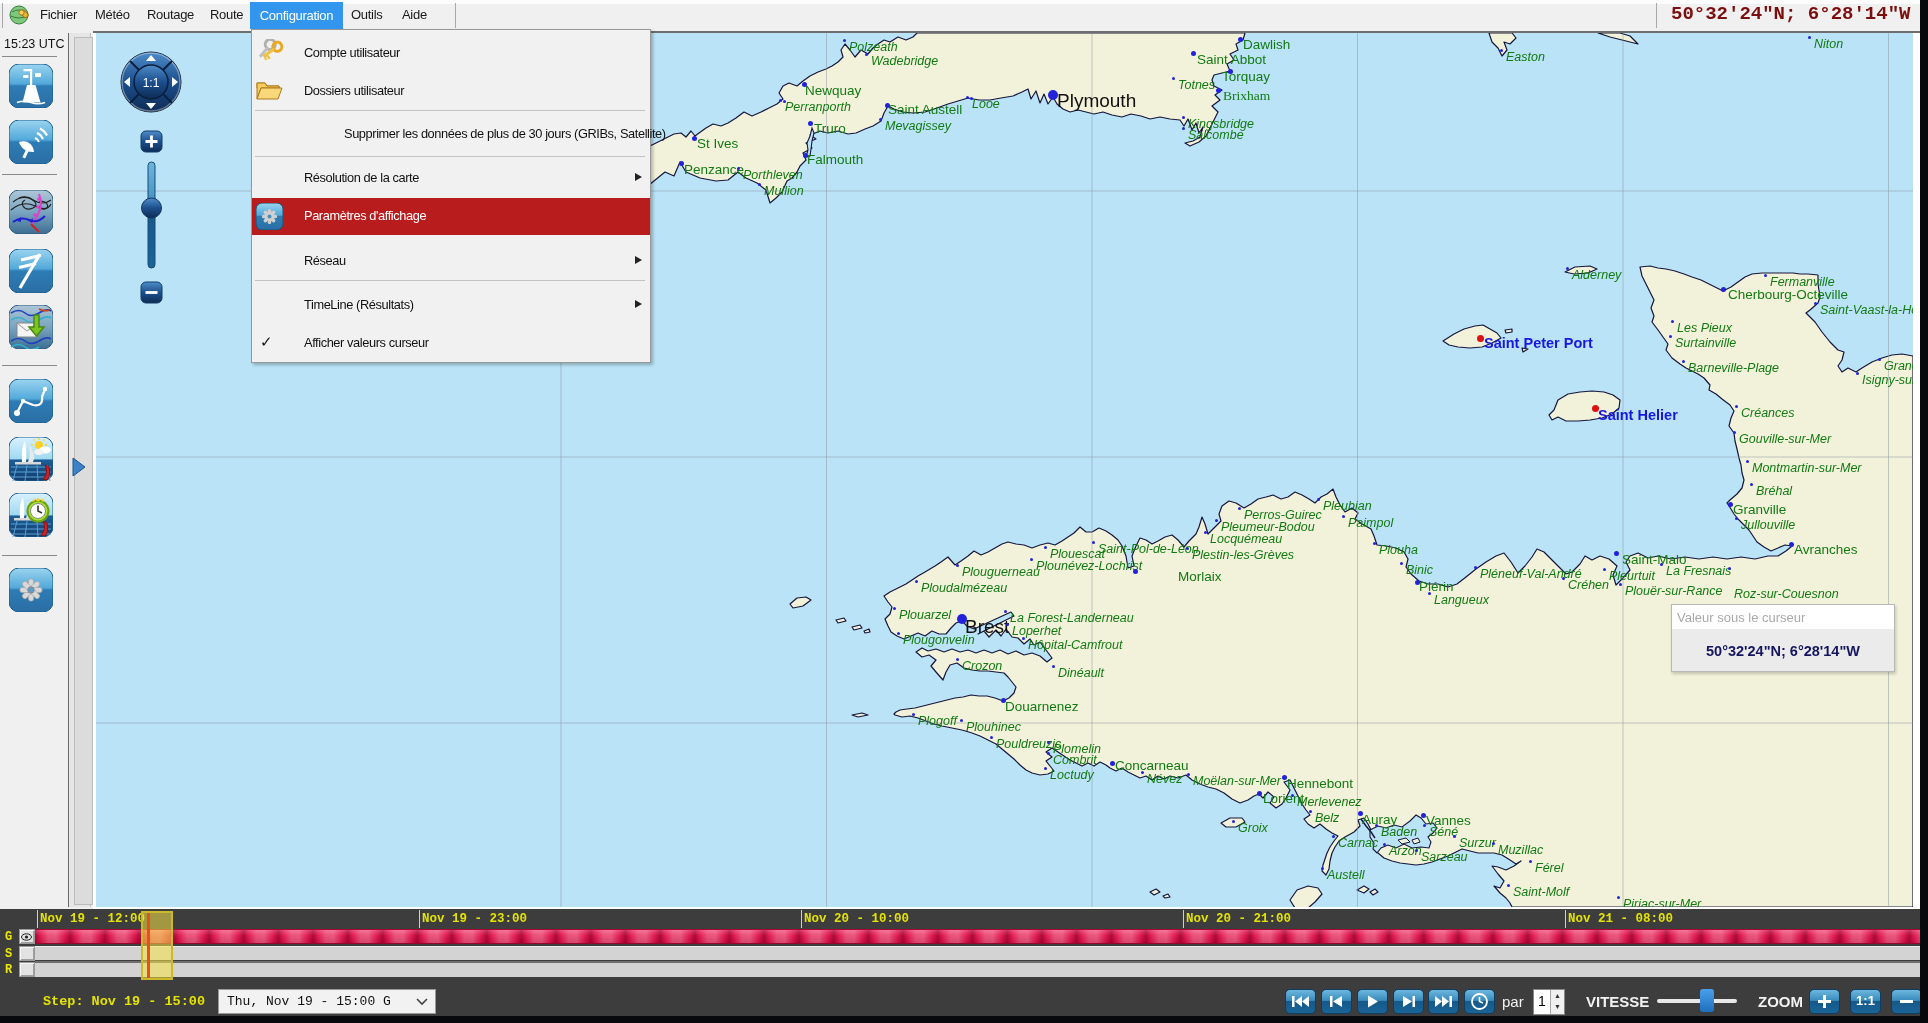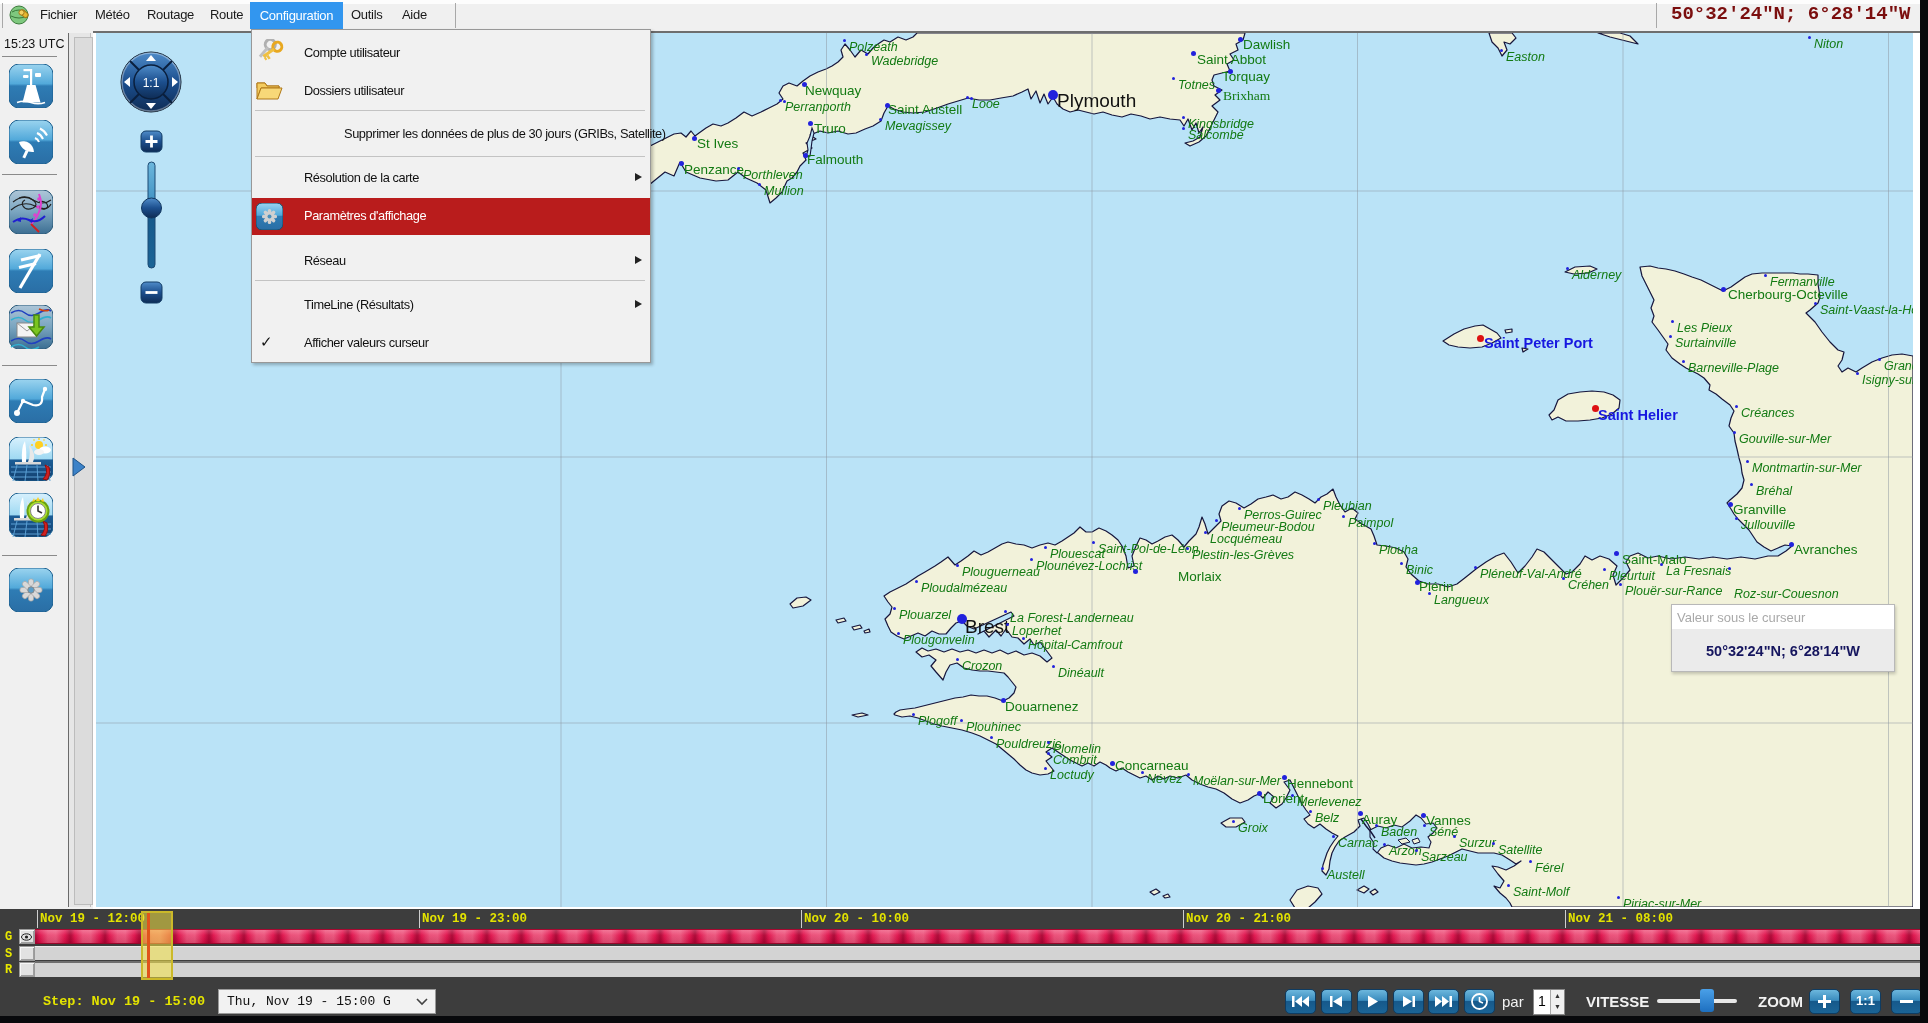--- a/index.html
+++ b/index.html
@@ -236,21 +236,21 @@
 <span class="lb" style="left:1248px;top:803px;">Carnac</span>
 <span class="lb" style="left:1237px;top:835px;">Austell</span>
 <span class="lb" style="left:1148px;top:788px;">Groix</span>
 <span class="lg" style="left:1272px;top:778.5px;">Auray</span>
 <span class="lg" style="left:1336px;top:779.5px;">Vannes</span>
 <span class="lb" style="left:1291px;top:792px;">Baden</span>
 <span class="lb" style="left:1339px;top:792px;">Séné</span>
 <span class="lb" style="left:1299px;top:811px;">Arzon</span>
 <span class="lb" style="left:1331px;top:817px;">Sarzeau</span>
 <span class="lb" style="left:1369px;top:803px;">Surzur</span>
-<span class="lb" style="left:1408px;top:810px;">Satellite</span>
+<span class="lb" style="left:1408px;top:810px;">Muzillac</span>
 <span class="lb" style="left:1445px;top:828px;">Férel</span>
 <span class="lb" style="left:1423px;top:852px;">Saint-Molf</span>
 <span class="lb" style="left:1533px;top:864px;">Piriac-sur-Mer</span>
 <span class="lb" style="left:1482px;top:235px;">Alderney</span>
 <span class="lg" style="left:1638px;top:253.5px;">Cherbourg-Octeville</span>
 <span class="lb" style="left:1680px;top:242px;">Fermanville</span>
 <span class="lb" style="left:1730px;top:270px;">Saint-Vaast-la-Hougue</span>
 <span class="lb" style="left:1587px;top:288px;">Les Pieux</span>
 <span class="lb" style="left:1585px;top:303px;">Surtainville</span>
 <span class="lb" style="left:1598px;top:328px;">Barneville-Plage</span>

